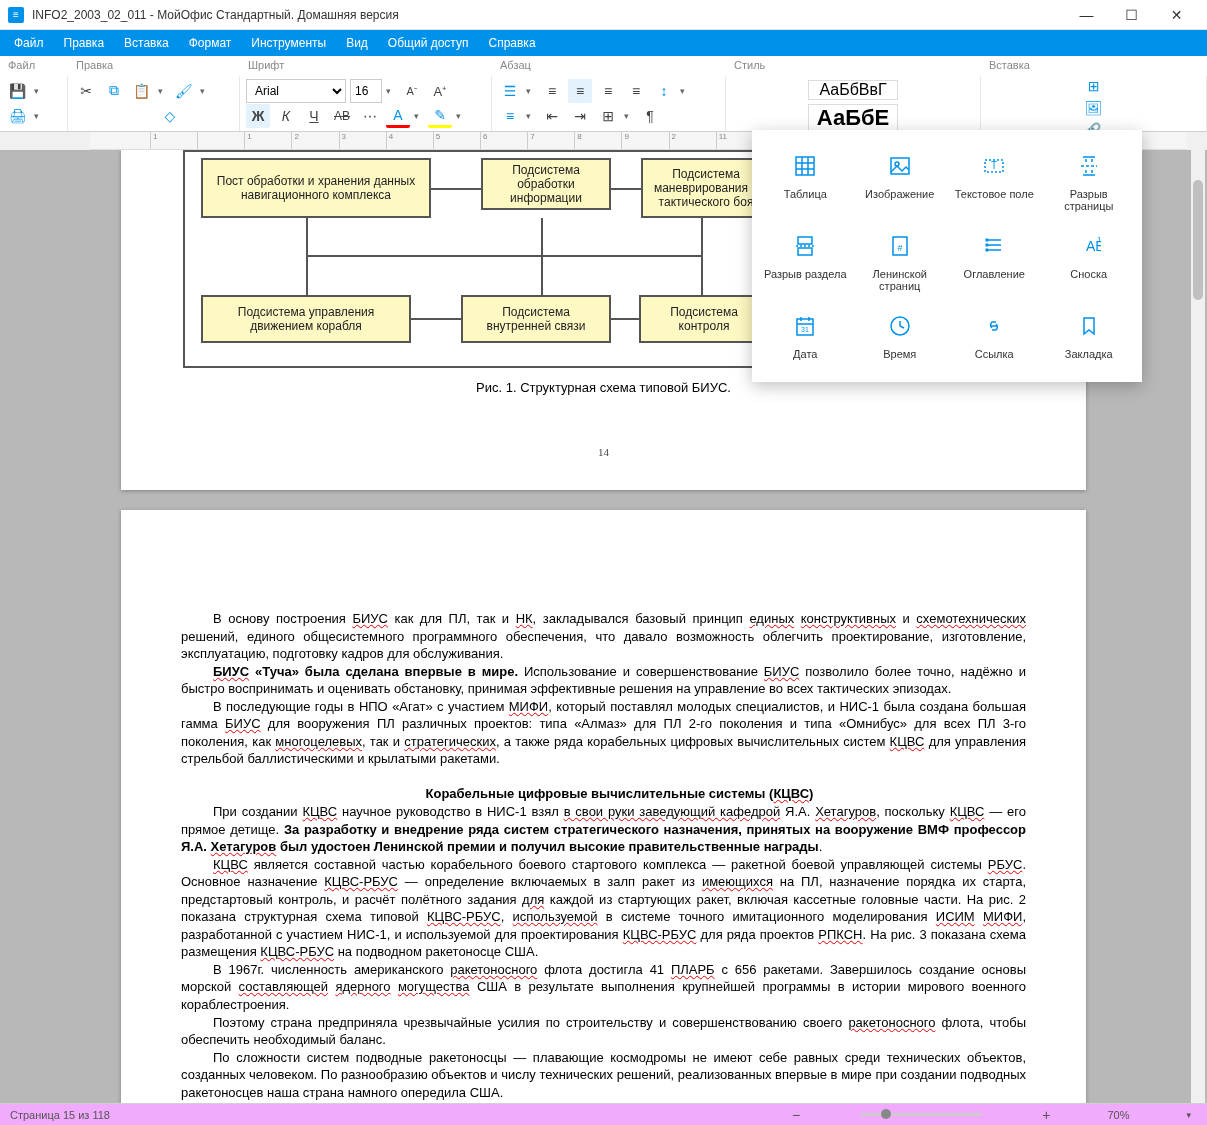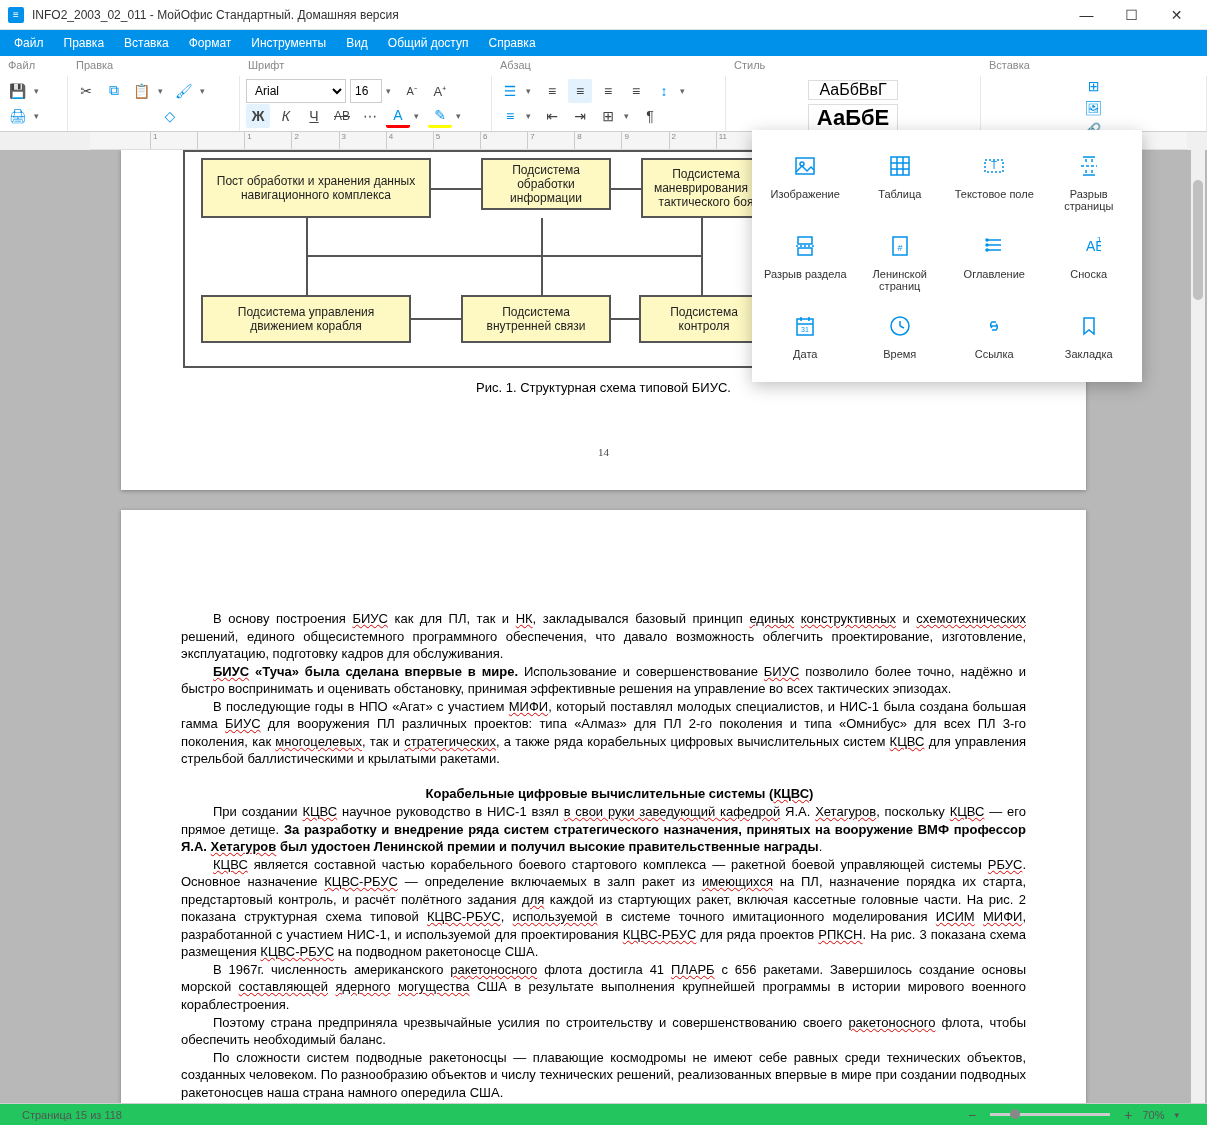--- a/index.html
+++ b/index.html
@@ -74,21 +74,21 @@
 .wavy { text-decoration: underline wavy #d00; text-decoration-thickness: 1px; }
 
 
 .insert-panel { position: absolute; top: 130px; right: 65px; width: 390px; background: #fff; box-shadow: 0 4px 16px rgba(0,0,0,0.25); z-index: 100; padding: 12px 6px; }
 .insert-panel .prow { display: flex; }
 .insert-panel .pitem { flex: 1; display: flex; flex-direction: column; align-items: center; gap: 8px; padding: 10px 4px; font-size: 11px; color: #333; text-align: center; }
 .insert-panel .picon { width: 28px; height: 28px; display: flex; align-items: center; justify-content: center; color: #0091ea; }
 .insert-panel .picon svg { width: 24px; height: 24px; stroke: #0091ea; fill: none; stroke-width: 1.5; }
 
 
-.statusbar { position: absolute; bottom: 0; left: 0; right: 0; height: 22px; background: #22c55e; border-top: 1px solid #d0d0d0; display: flex; align-items: center; padding: 0 22px; font-size: 11px; color: #555; }
+.statusbar { position: absolute; bottom: 0; left: 0; right: 0; height: 22px; background: #f0abfc; border-top: 1px solid #d0d0d0; display: flex; align-items: center; padding: 0 10px; font-size: 11px; color: #555; gap: 47px; }
 .statusbar .spacer { flex: 1; }
 .statusbar .zoom-slider { width: 120px; height: 3px; background: #ccc; margin: 0 8px; position: relative; }
 .statusbar .zoom-slider .zthumb { position: absolute; left: 20px; top: -4px; width: 10px; height: 10px; background: #888; border-radius: 50%; }
 .statusbar .zbtn { padding: 0 6px; font-size: 14px; }
 </style>
 </head>
 <body>
 
 <div class="titlebar">
   <div class="app-icon">≡</div>
@@ -276,38 +276,38 @@
 
 <div class="scrollbar-v">
   <div class="thumb"></div>
 </div>
 
 <div class="insert-panel">
   <div class="prow">
     <div class="pitem">
       <div class="picon">
           <svg viewBox="0 0 24 24">
-            <rect x="3" y="4" width="18" height="16"></rect>
-            <circle cx="9" cy="10" r="2"></circle>
-            <path d="M3 18 L9 12 L14 17 L18 13 L21 16"></path>
-          </svg>
-        </div>
-      <span>Изображение</span>
-    </div>
-    <div class="pitem">
-      <div class="picon">
-          <svg viewBox="0 0 24 24">
             <rect x="3" y="3" width="18" height="18"></rect>
             <line x1="3" y1="9" x2="21" y2="9"></line>
             <line x1="3" y1="15" x2="21" y2="15"></line>
             <line x1="9" y1="3" x2="9" y2="21"></line>
             <line x1="15" y1="3" x2="15" y2="21"></line>
           </svg>
         </div>
       <span>Таблица</span>
+    </div>
+    <div class="pitem">
+      <div class="picon">
+          <svg viewBox="0 0 24 24">
+            <rect x="3" y="4" width="18" height="16"></rect>
+            <circle cx="9" cy="10" r="2"></circle>
+            <path d="M3 18 L9 12 L14 17 L18 13 L21 16"></path>
+          </svg>
+        </div>
+      <span>Изображение</span>
     </div>
     <div class="pitem">
       <div class="picon">
           <svg viewBox="0 0 24 24">
             <rect x="3" y="6" width="18" height="12" stroke-dasharray="2,2"></rect>
             <text x="12" y="15" font-size="10" text-anchor="middle" fill="#0091ea" stroke="none">T</text>
           </svg>
         </div>
       <span>Текстовое поле</span>
     </div>

